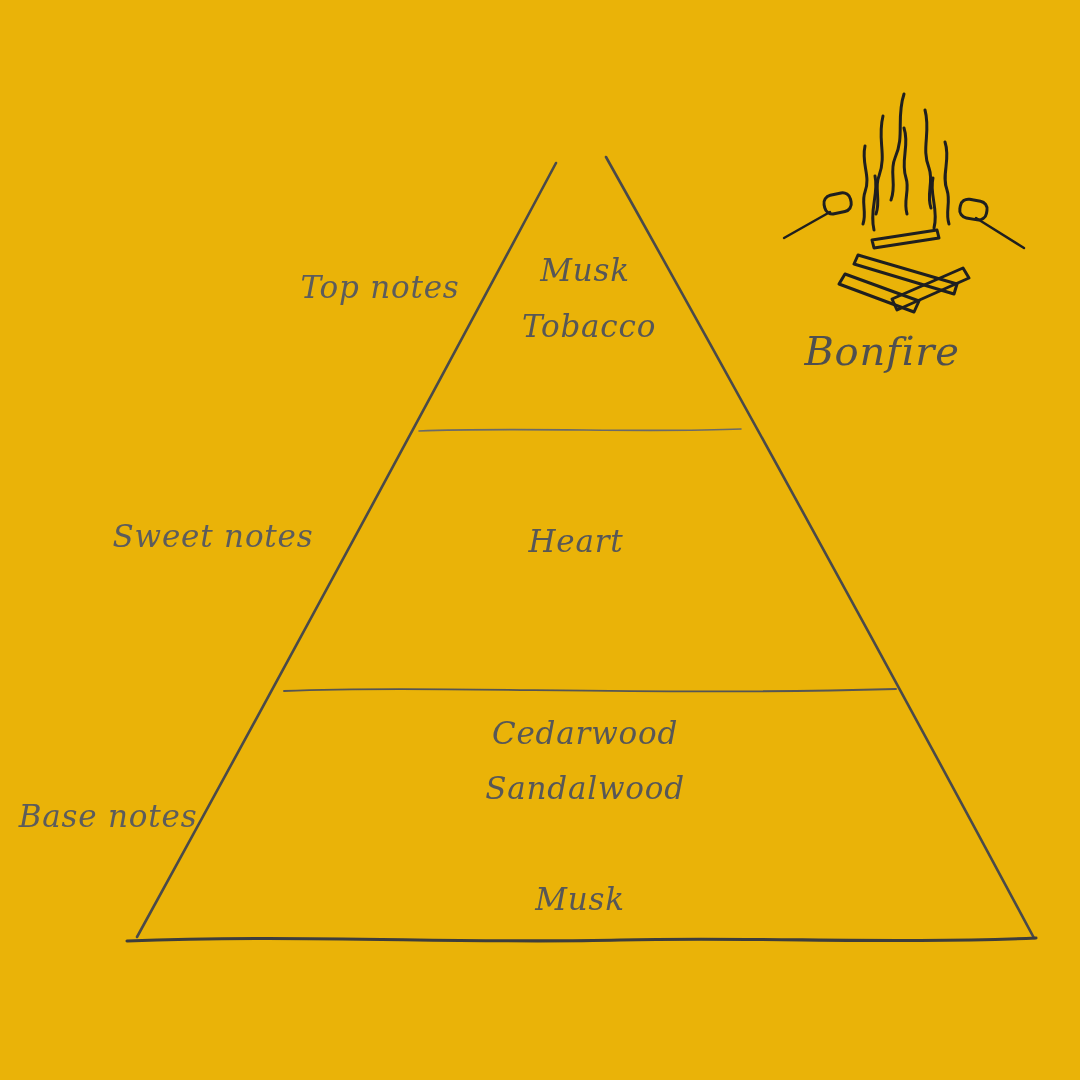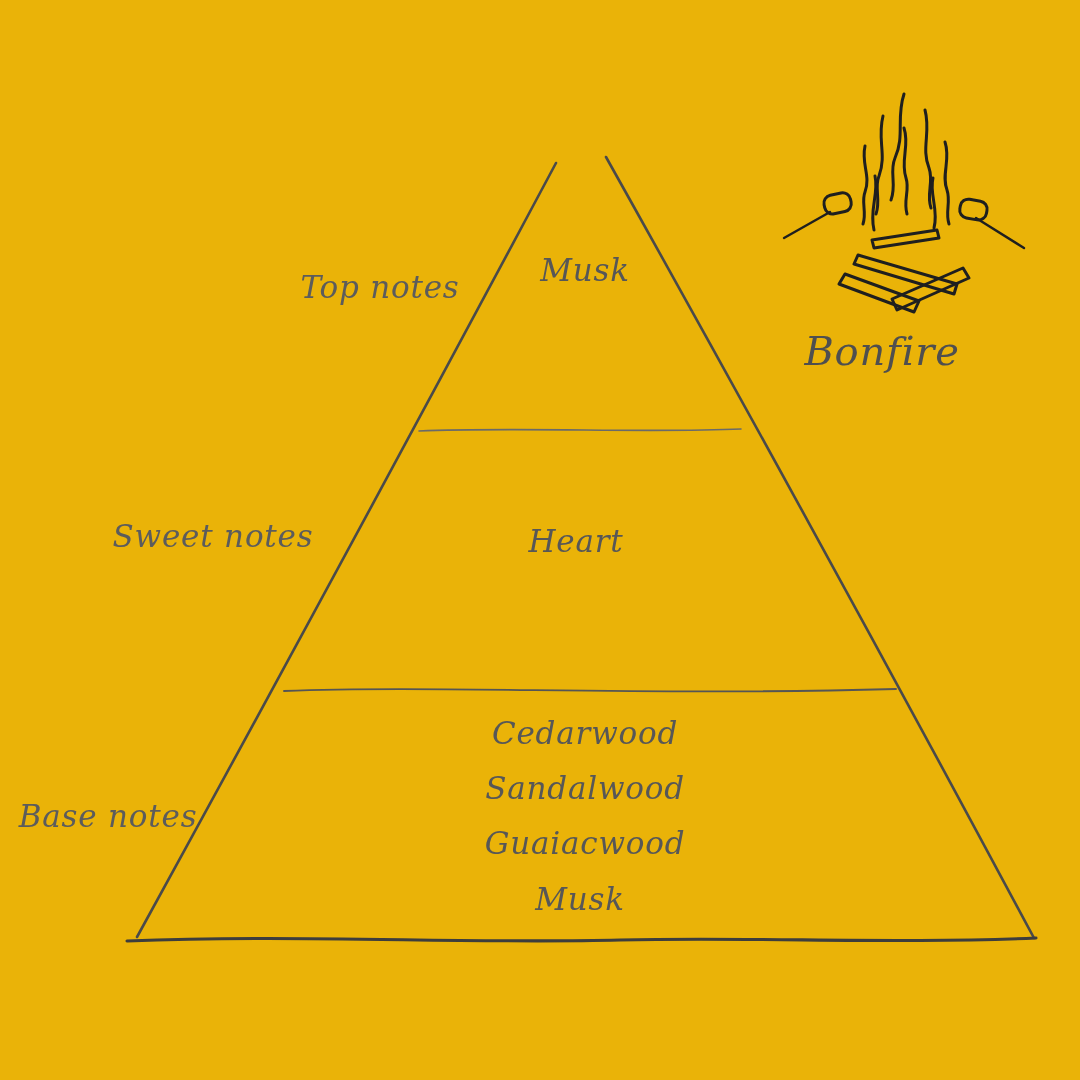--- a/index.html
+++ b/index.html
@@ -65,26 +65,26 @@
 
       <path d="M284,691 C440,685 640,696 896,689" stroke-width="1.9" stroke="#555555"></path>
     </g>
   </svg>
 
   <div class="label side-label" style="left:380px; top:287px;">Top notes</div>
   <div class="label side-label" style="left:213px; top:536px;">Sweet notes</div>
   <div class="label side-label" style="left:108px; top:816px;">Base notes</div>
 
   <div class="label note-line" style="left:585px; top:270px;">Musk</div>
+  <div class="label note-line" style="left:589px; top:326px;">Tobacco</div>
 
   <div class="label note-line" style="left:576px; top:541px;">Heart</div>
 
   <div class="label note-line" style="left:585px; top:733px;">Cedarwood</div>
   <div class="label note-line" style="left:585px; top:788px;">Sandalwood</div>
-  <div class="label note-line" style="left:585px; top:843px;">Guaiacwood</div>
   <div class="label note-line" style="left:580px; top:899px;">Musk</div>
 
   <div class="bonfire-art">
     <svg class="art-svg" width="252" height="235" viewBox="0 0 252 235" aria-hidden="true">
       <g fill="none" stroke="#1f1f1f" stroke-width="3" stroke-linecap="round" stroke-linejoin="round">
 
         <path d="M126,6 C118,30 127,48 117,70 C111,84 119,96 113,112"></path>
         <path d="M105,28 C99,52 109,66 101,88 C96,100 103,112 98,126"></path>
         <path d="M147,22 C153,44 143,60 151,80 C156,94 148,106 153,120"></path>
         <path d="M87,58 C83,76 93,88 87,104 C83,114 89,124 85,136"></path>

